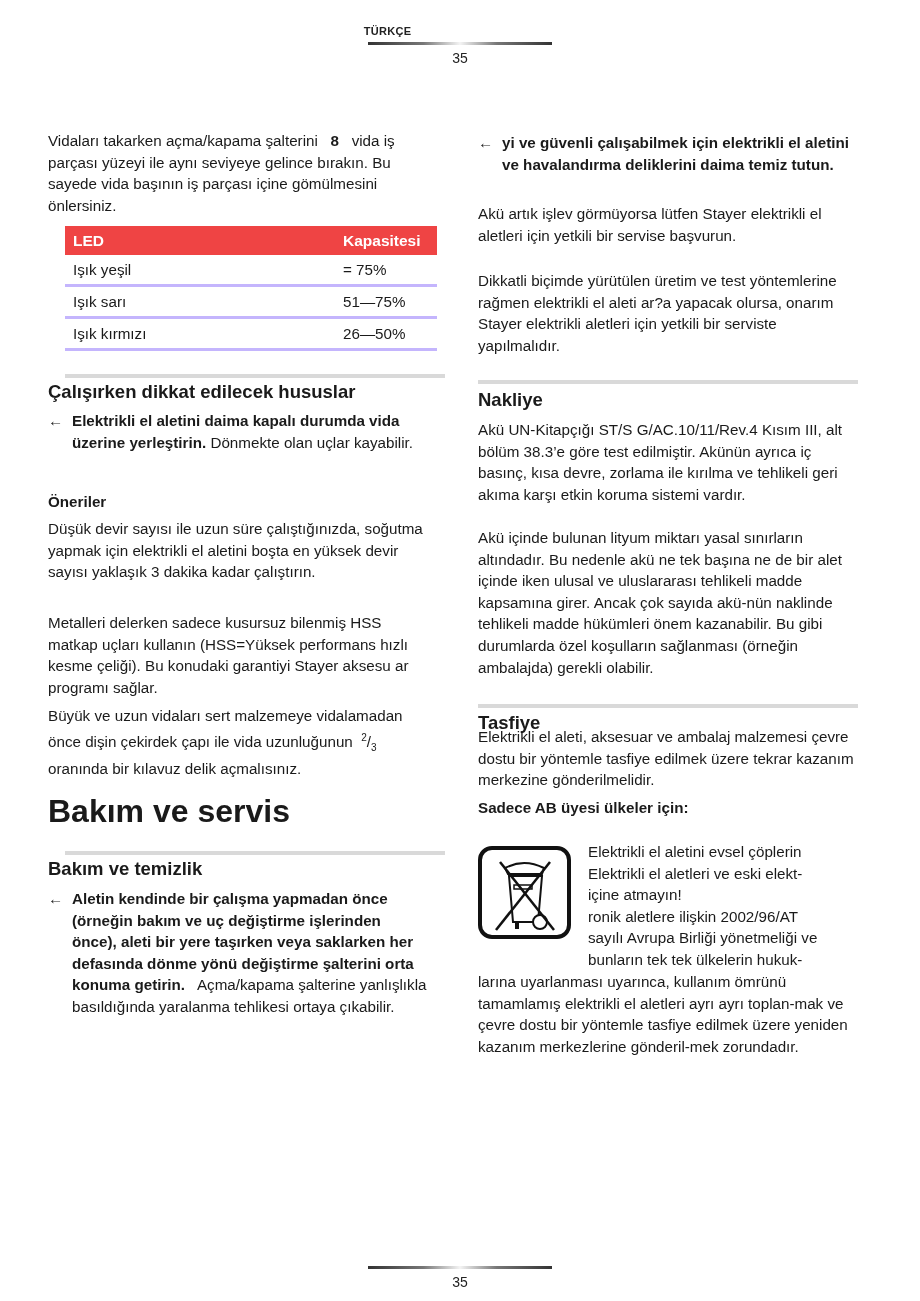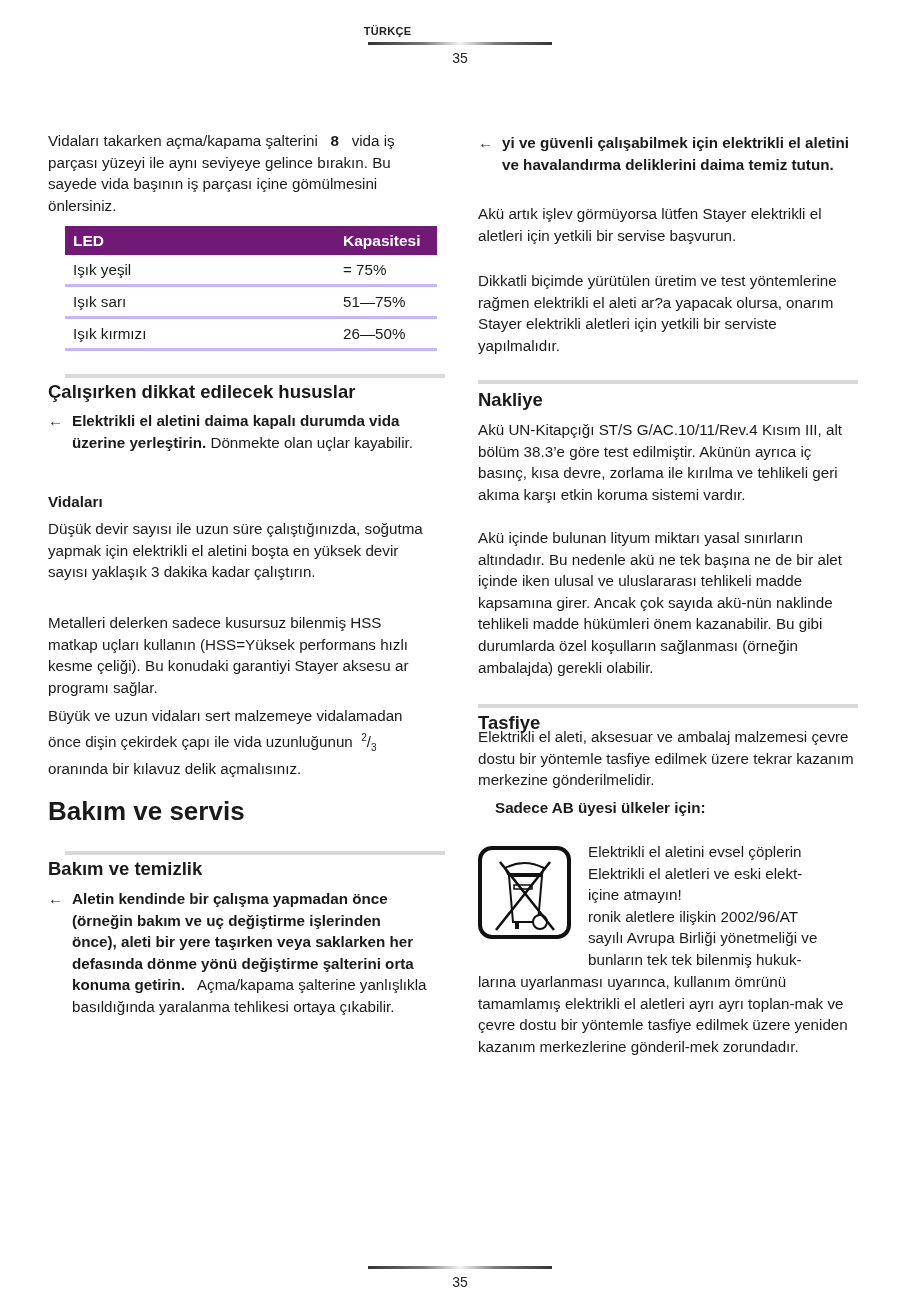--- a/index.html
+++ b/index.html
@@ -12,28 +12,28 @@
   .pagenum { left:0; width:920px; text-align:center; font-size:14px; color:#222; }
 
   .col { position:absolute; font-size:15.2px; line-height:21.6px; }
   .col-left { left:48px; width:380px; }
   .col-right { left:478px; width:380px; }
   p { margin:0; }
   .bold { font-weight:bold; }
 
   .sep { height:4px; background:#d9d9d9; }
   .h2 { font-size:18.5px; font-weight:bold; line-height:24px; }
-  .h1 { font-size:26px; font-weight:bold; line-height:32px; }
+  .h1 { font-size:32px; font-weight:bold; line-height:32px; }
   .h3 { font-size:15.2px; font-weight:bold; }
 
   .bullet { position:relative; padding-left:24px; }
   .bullet .arrow { position:absolute; left:0; top:0; font-weight:normal; }
 
   table.led { border-collapse:collapse; width:372px; font-size:15.2px; }
-  table.led th { background:#701a75; color:#fff; text-align:left; font-weight:bold; height:29px; padding:0 8px; font-size:15.5px; }
+  table.led th { background:#ef4444; color:#fff; text-align:left; font-weight:bold; height:29px; padding:0 8px; font-size:15.5px; }
   table.led td { height:29px; padding:0 8px; border-bottom:3px solid #c4b5fd; }
   table.led .c2 { width:86px; }
 
   .weee { position:absolute; left:478px; top:846px; width:93px; height:93px; }
 </style>
 </head>
 <body>
 
 <div class="abs hdr-lang">TÜRKÇE</div>
 <div class="abs rule" style="top:42px;"></div>
@@ -72,21 +72,21 @@
 <div class="col col-left h2" style="top:380px;">Çalışırken dikkat edilecek hususlar</div>
 
 <div class="col col-left" style="top:410px;">
   <div class="bullet">
     <span class="arrow">←</span>
     <span class="bold">Elektrikli el aletini daima kapalı durumda vida üzerine yerleştirin.</span>
     <span>Dönmekte olan uçlar kayabilir.</span>
   </div>
 </div>
 
-<div class="col col-left h3" style="top:491px;">Vidaları</div>
+<div class="col col-left h3" style="top:491px;">Öneriler</div>
 
 <div class="col col-left" style="top:518px;">
   <p>Düşük devir sayısı ile uzun süre çalıştığınızda, soğutma yapmak için elektrikli el aletini boşta en yüksek devir sayısı yaklaşık 3 dakika kadar çalıştırın.</p>
 </div>
 <div class="col col-left" style="top:612px;">
   <p>Metalleri delerken sadece kusursuz bilenmiş HSS matkap uçları kullanın (HSS=Yüksek performans hızlı kesme çeliği). Bu konudaki garantiyi Stayer aksesu  ar programı sağlar.</p>
 </div>
 <div class="col col-left" style="top:705px;">
   <p><span>Büyük ve uzun vidaları sert malzemeye vidalamadan önce dişin çekirdek çapı ile vida uzunluğunun</span>&nbsp;&nbsp;<sup style="font-size:10px;">2</sup>/<sub style="font-size:10px;">3</sub> <span>oranında bir kılavuz delik açmalısınız.</span></p>
 </div>
@@ -125,41 +125,41 @@
 </div>
 <div class="col col-right" style="top:527px;">
   <p>Akü içinde bulunan lityum miktarı yasal sınırların altındadır. Bu nedenle akü ne tek başına ne de bir alet içinde iken ulusal ve uluslararası tehlikeli madde kapsamına girer. Ancak çok sayıda akü-nün naklinde tehlikeli madde hükümleri önem kazanabilir. Bu gibi durumlarda özel koşulların sağlanması (örneğin ambalajda) gerekli olabilir.</p>
 </div>
 
 <div class="abs sep" style="left:478px; width:380px; top:704px;"></div>
 <div class="col col-right h2" style="top:711px;">Tasfiye</div>
 <div class="col col-right" style="top:726px;">
   <p>Elektrikli el aleti, aksesuar ve ambalaj malzemesi çevre dostu bir yöntemle tasfiye edilmek üzere tekrar kazanım merkezine gönderilmelidir.</p>
 </div>
-<div class="col col-right h3" style="top:797px;margin-left:17px;">Sadece AB üyesi ülkeler için:</div>
+<div class="col col-right h3" style="top:797px;">Sadece AB üyesi ülkeler için:</div>
 
 <div class="weee">
   <svg width="93" height="93" viewBox="0 0 93 93">
     <rect x="2" y="2" width="89" height="89" rx="12" ry="12" fill="#fff" stroke="#111" stroke-width="4"></rect>
     <path d="M27 22 Q46 12 66 22 L64 28 L30 28 Z" fill="none" stroke="#111" stroke-width="2"></path>
     <path d="M31 30 L35 76 L60 76 L64 30 Z" fill="none" stroke="#111" stroke-width="2"></path>
     <rect x="36" y="39" width="18" height="4" fill="none" stroke="#111" stroke-width="1.5"></rect>
     <circle cx="62" cy="76" r="7" fill="#fff" stroke="#111" stroke-width="2"></circle>
     <rect x="37" y="77" width="4" height="6" fill="#111"></rect>
     <line x1="22" y1="16" x2="76" y2="84" stroke="#111" stroke-width="2.5"></line>
     <line x1="72" y1="16" x2="18" y2="84" stroke="#111" stroke-width="2.5"></line>
   </svg>
 </div>
 
 <div class="col" style="left:588px; width:270px; top:841px;">
   <p>Elektrikli el aletini evsel çöplerin</p>
   <p>Elektrikli el aletleri ve eski elekt-</p>
   <p>içine atmayın!</p>
   <p>ronik aletlere ilişkin 2002/96/AT</p>
   <p>sayılı  Avrupa Birliği yönetmeliği ve</p>
-  <p>bunların tek tek bilenmiş hukuk-</p>
+  <p>bunların tek tek ülkelerin hukuk-</p>
 </div>
 <div class="col col-right" style="top:971px;">
   <p>larına uyarlanması uyarınca, kullanım ömrünü tamamlamış elektrikli el aletleri ayrı ayrı toplan-mak ve çevre dostu bir yöntemle tasfiye edilmek üzere yeniden kazanım merkezlerine gönderil-mek zorundadır.</p>
 </div>
 
 <div class="abs rule" style="top:1266px;"></div>
 <div class="abs pagenum" style="top:1274px;">35</div>
 
 </body></html>

